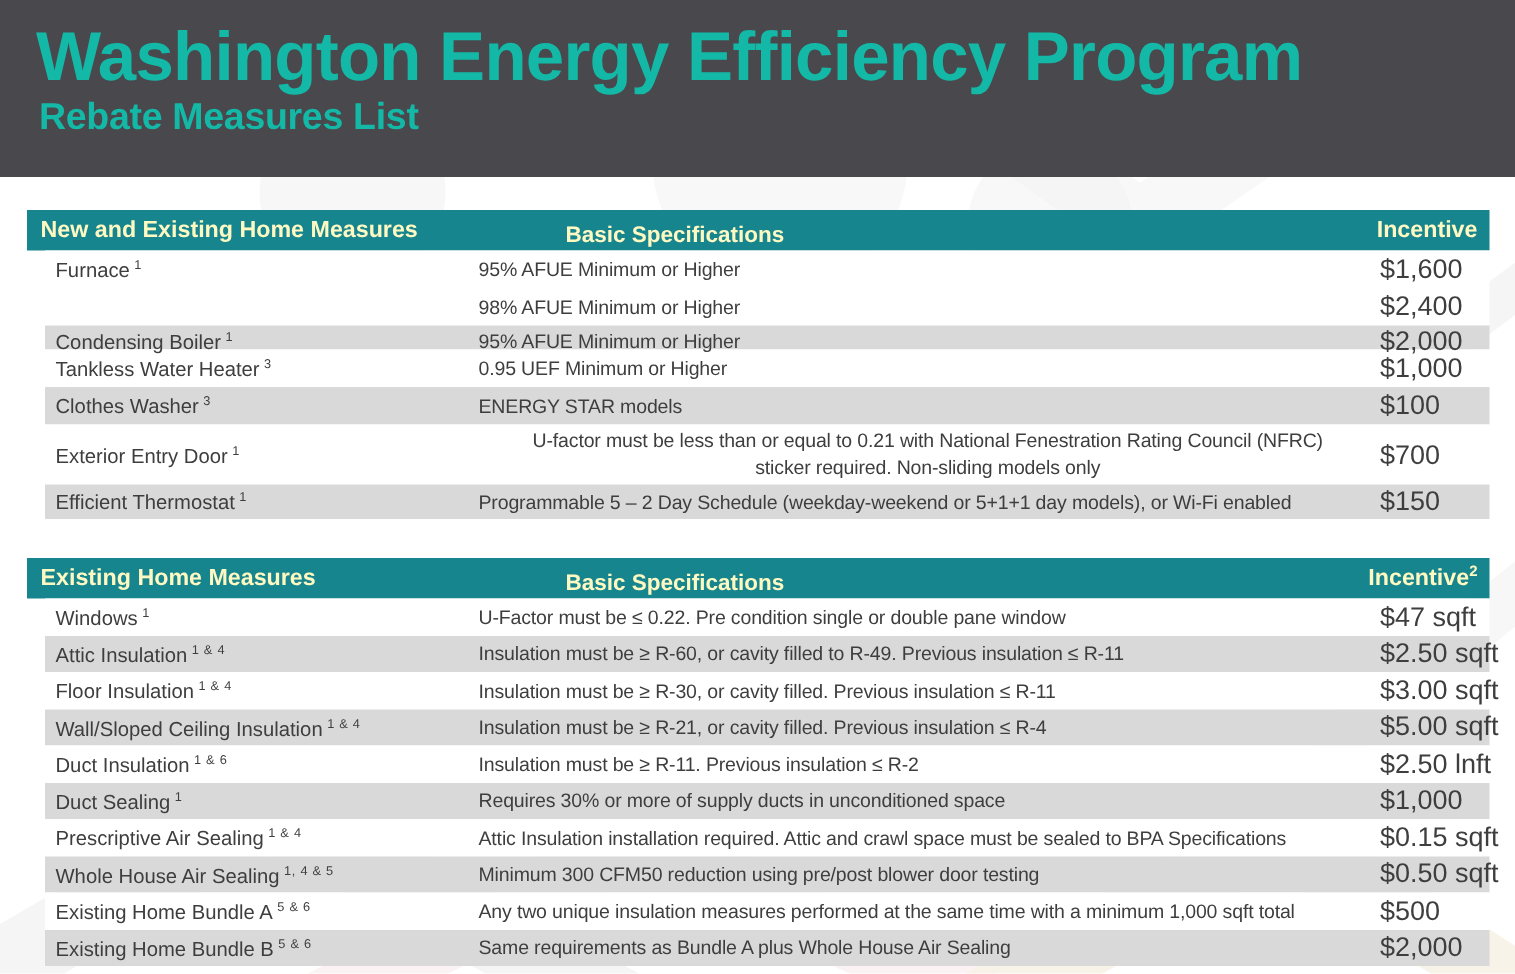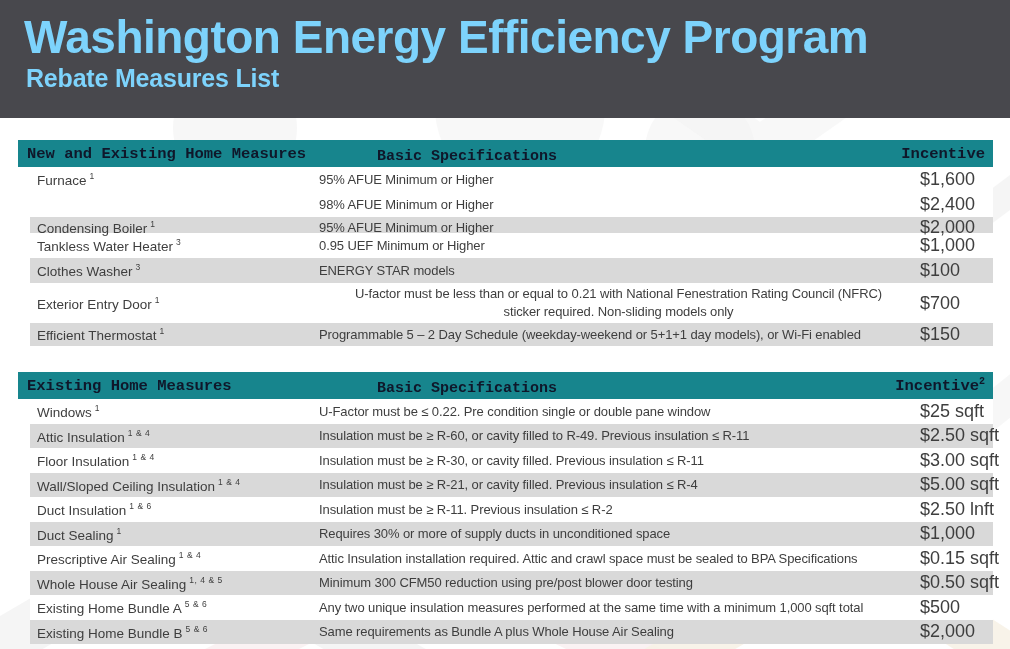--- a/index.html
+++ b/index.html
@@ -12,21 +12,21 @@
     font-family: "Liberation Sans", sans-serif;
     color: #3e3e3e;
   }
   svg.bg { position: absolute; top: 0; left: 0; z-index: 0; }
 
   
   .banner {
     position: absolute; top: 0; left: 0; z-index: 1;
     width: 1010px; height: 118px;
     background: #48484d;
-    color: #7dd3fc;
+    color: #14b8a6;
   }
   .banner .title {
     padding: 12px 0 0 24px;
     font-size: 46px; font-weight: bold;
     letter-spacing: -0.5px;
     line-height: 1.1;
     white-space: nowrap;
   }
   .banner .subtitle {
     padding: 1px 0 0 26px;
@@ -40,23 +40,22 @@
   }
   #table1 { top: 140px; }
   #table2 { top: 372px; }
 
   .thead {
     display: grid;
     grid-template-columns: 287px 1fr 75px;
     align-items: center;
     height: 27px;
     background: #17858d;
-    color: #0f172a;
+    color: #fef9c3;
     font-weight: bold;
-    font-family: Liberation Mono, monospace;
   }
   .thead .th-measures { padding-left: 9px; font-size: 15.5px; white-space: nowrap; }
   .thead .th-specs { padding-left: 72px; padding-top: 5px; font-size: 15px; white-space: nowrap; }
   .thead .th-incentive {
     justify-self: end; padding-right: 8px;
     font-size: 15.5px; white-space: nowrap;
   }
   .thead .th-incentive sup { font-size: 10px; }
 
   .row {
@@ -157,21 +156,21 @@
 <section class="rtable" id="table2">
   <div class="thead">
     <div class="th-measures">Existing Home Measures</div>
     <div class="th-specs">Basic Specifications</div>
     <div class="th-incentive"><span>Incentive</span><sup>2</sup></div>
   </div>
 
   <div class="row">
     <div class="cell measure"><span>Windows</span><sup>1</sup></div>
     <div class="cell spec">U-Factor must be ≤ 0.22. Pre condition single or double pane window</div>
-    <div class="cell incentive">$25 sqft</div>
+    <div class="cell incentive">$47 sqft</div>
   </div>
 
   <div class="row alt">
     <div class="cell measure"><span>Attic Insulation</span><sup>1 &amp; 4</sup></div>
     <div class="cell spec">Insulation must be ≥ R-60, or cavity filled to R-49. Previous insulation ≤ R-11</div>
     <div class="cell incentive">$2.50 sqft</div>
   </div>
 
   <div class="row">
     <div class="cell measure"><span>Floor Insulation</span><sup>1 &amp; 4</sup></div>

